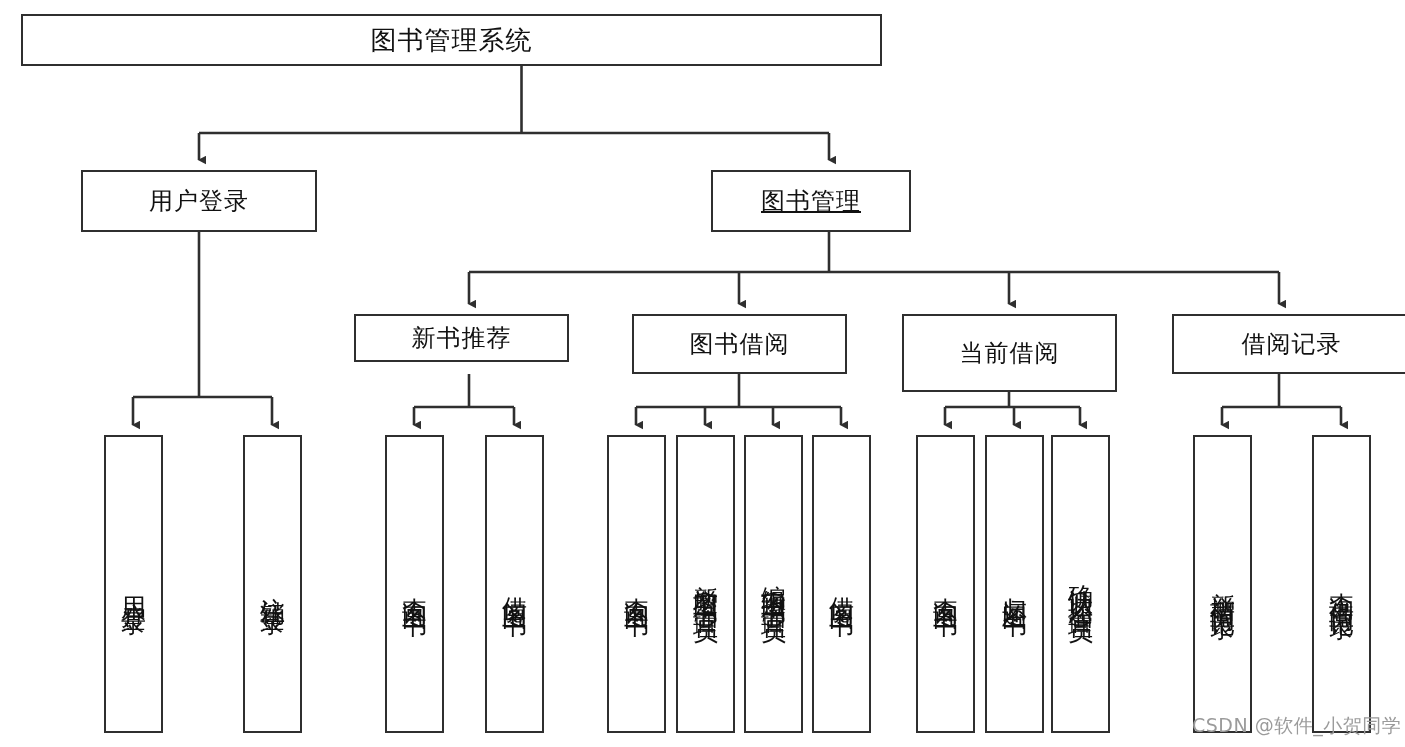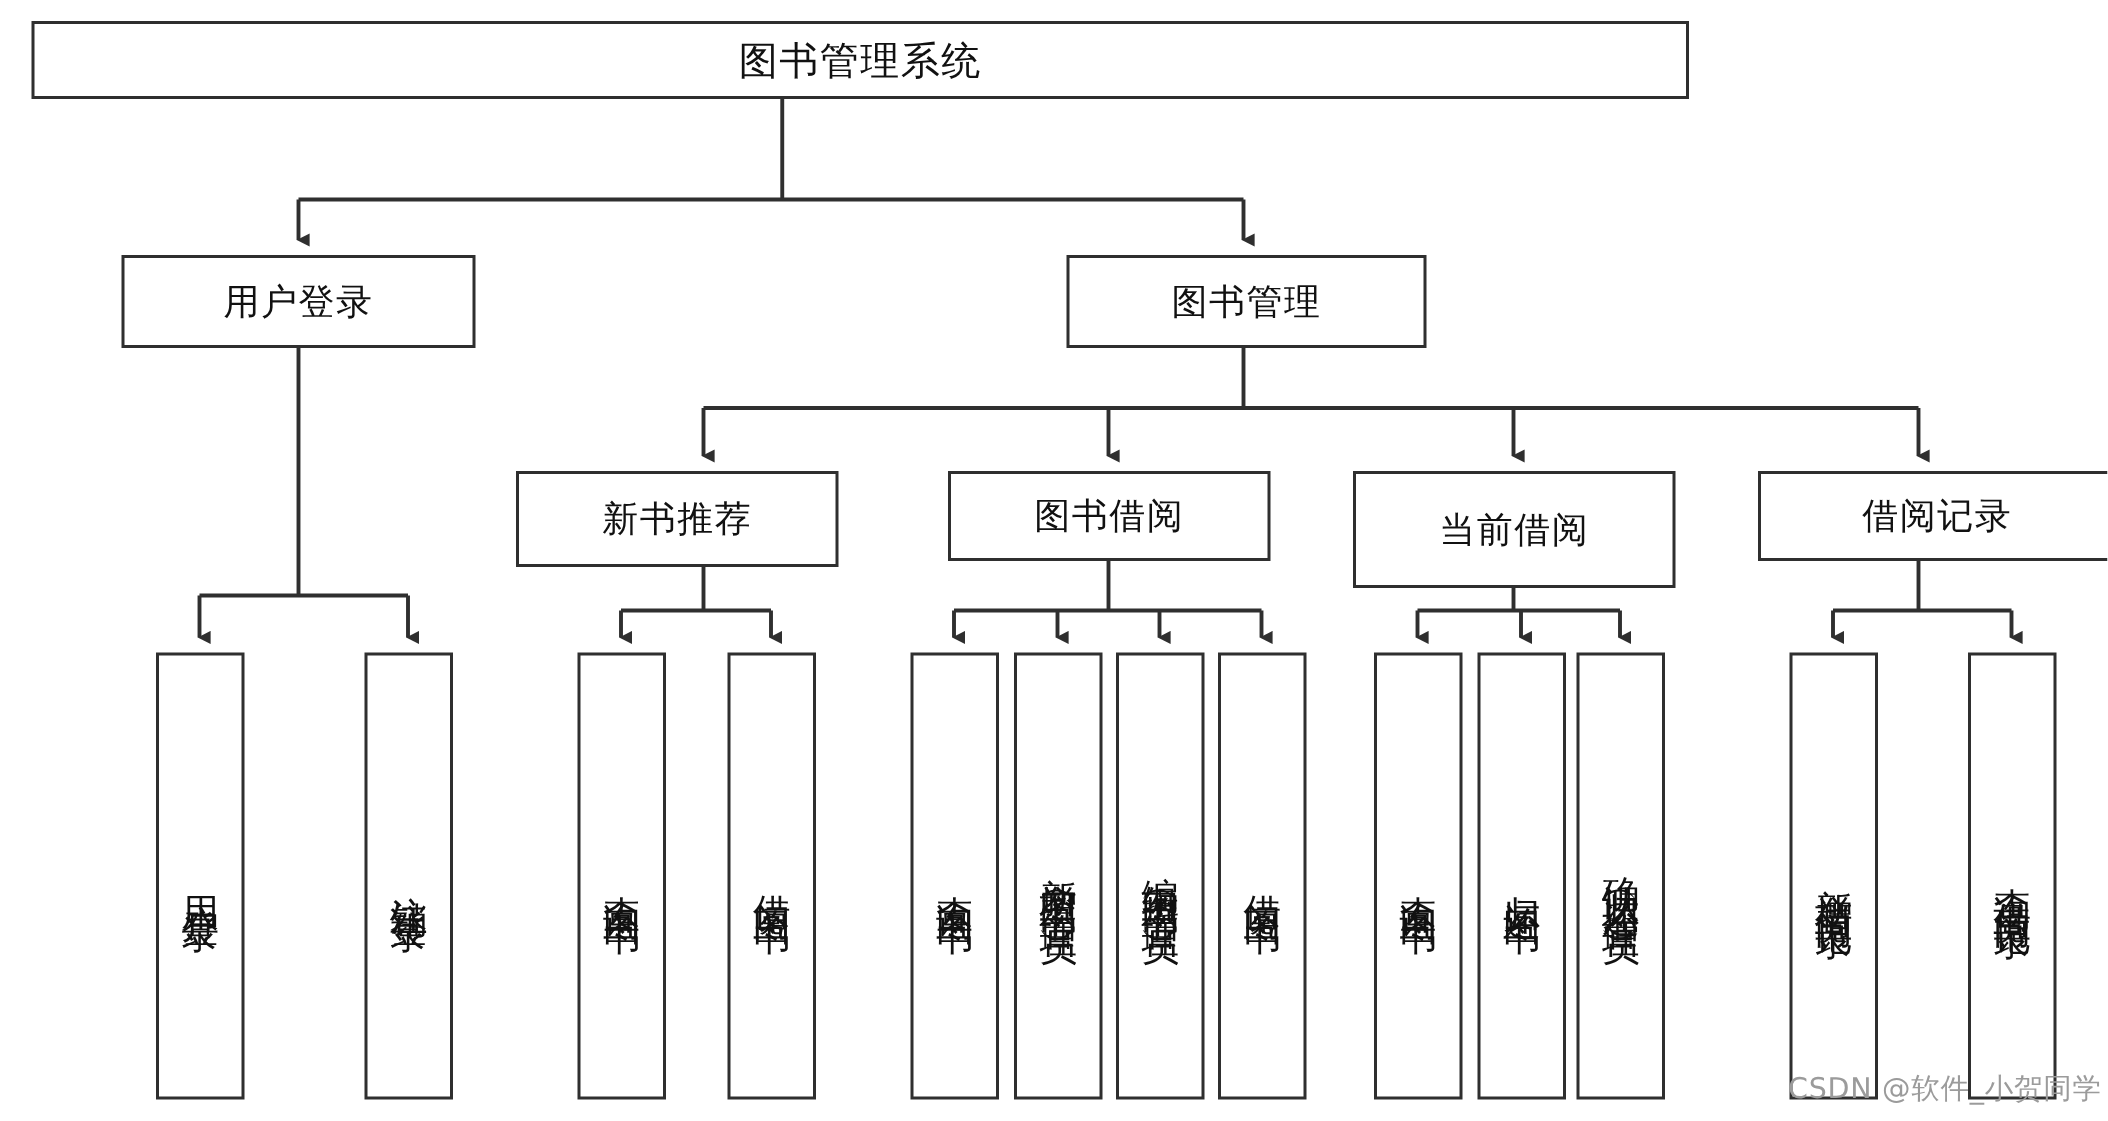--- a/index.html
+++ b/index.html
@@ -125,32 +125,32 @@
       <path d="M1014,407 L1014,425" marker-end="url(#arrow)"></path>
       <path d="M1080,407 L1080,425" marker-end="url(#arrow)"></path>
 
       <path d="M1279,374 L1279,407"></path>
       <path d="M1222,407 L1341,407"></path>
       <path d="M1222,407 L1222,425" marker-end="url(#arrow)"></path>
       <path d="M1341,407 L1341,425" marker-end="url(#arrow)"></path>
     </g>
   </svg>
 
-  <div class="node root" style="left:21px; top:14px; width:1105px; height:52px;">
+  <div class="node root" style="left:21px; top:14px; width:861px; height:52px;">
     <span class="label">图书管理系统</span>
   </div>
 
   <div class="node hbox" style="left:81px; top:170px; width:236px; height:62px;">
     <span class="label">用户登录</span>
   </div>
-  <div class="node hbox" style="left:711px; top:170px; width:240px; height:62px;">
+  <div class="node hbox" style="left:711px; top:170px; width:200px; height:62px;text-decoration:underline;">
     <span class="label">图书管理</span>
   </div>
 
-  <div class="node hbox" style="left:344px; top:314px; width:215px; height:64px;font-family:Liberation Mono, monospace;">
+  <div class="node hbox" style="left:354px; top:314px; width:215px; height:48px;font-family:Liberation Mono, monospace;">
     <span class="label">新书推荐</span>
   </div>
   <div class="node hbox" style="left:632px; top:314px; width:215px; height:60px;justify-content:center;">
     <span class="label">图书借阅</span>
   </div>
   <div class="node hbox" style="left:902px; top:314px; width:215px; height:78px;">
     <span class="label">当前借阅</span>
   </div>
   <div class="node hbox" style="left:1172px; top:314px; width:239px; height:60px;">
     <span class="label">借阅记录</span>

